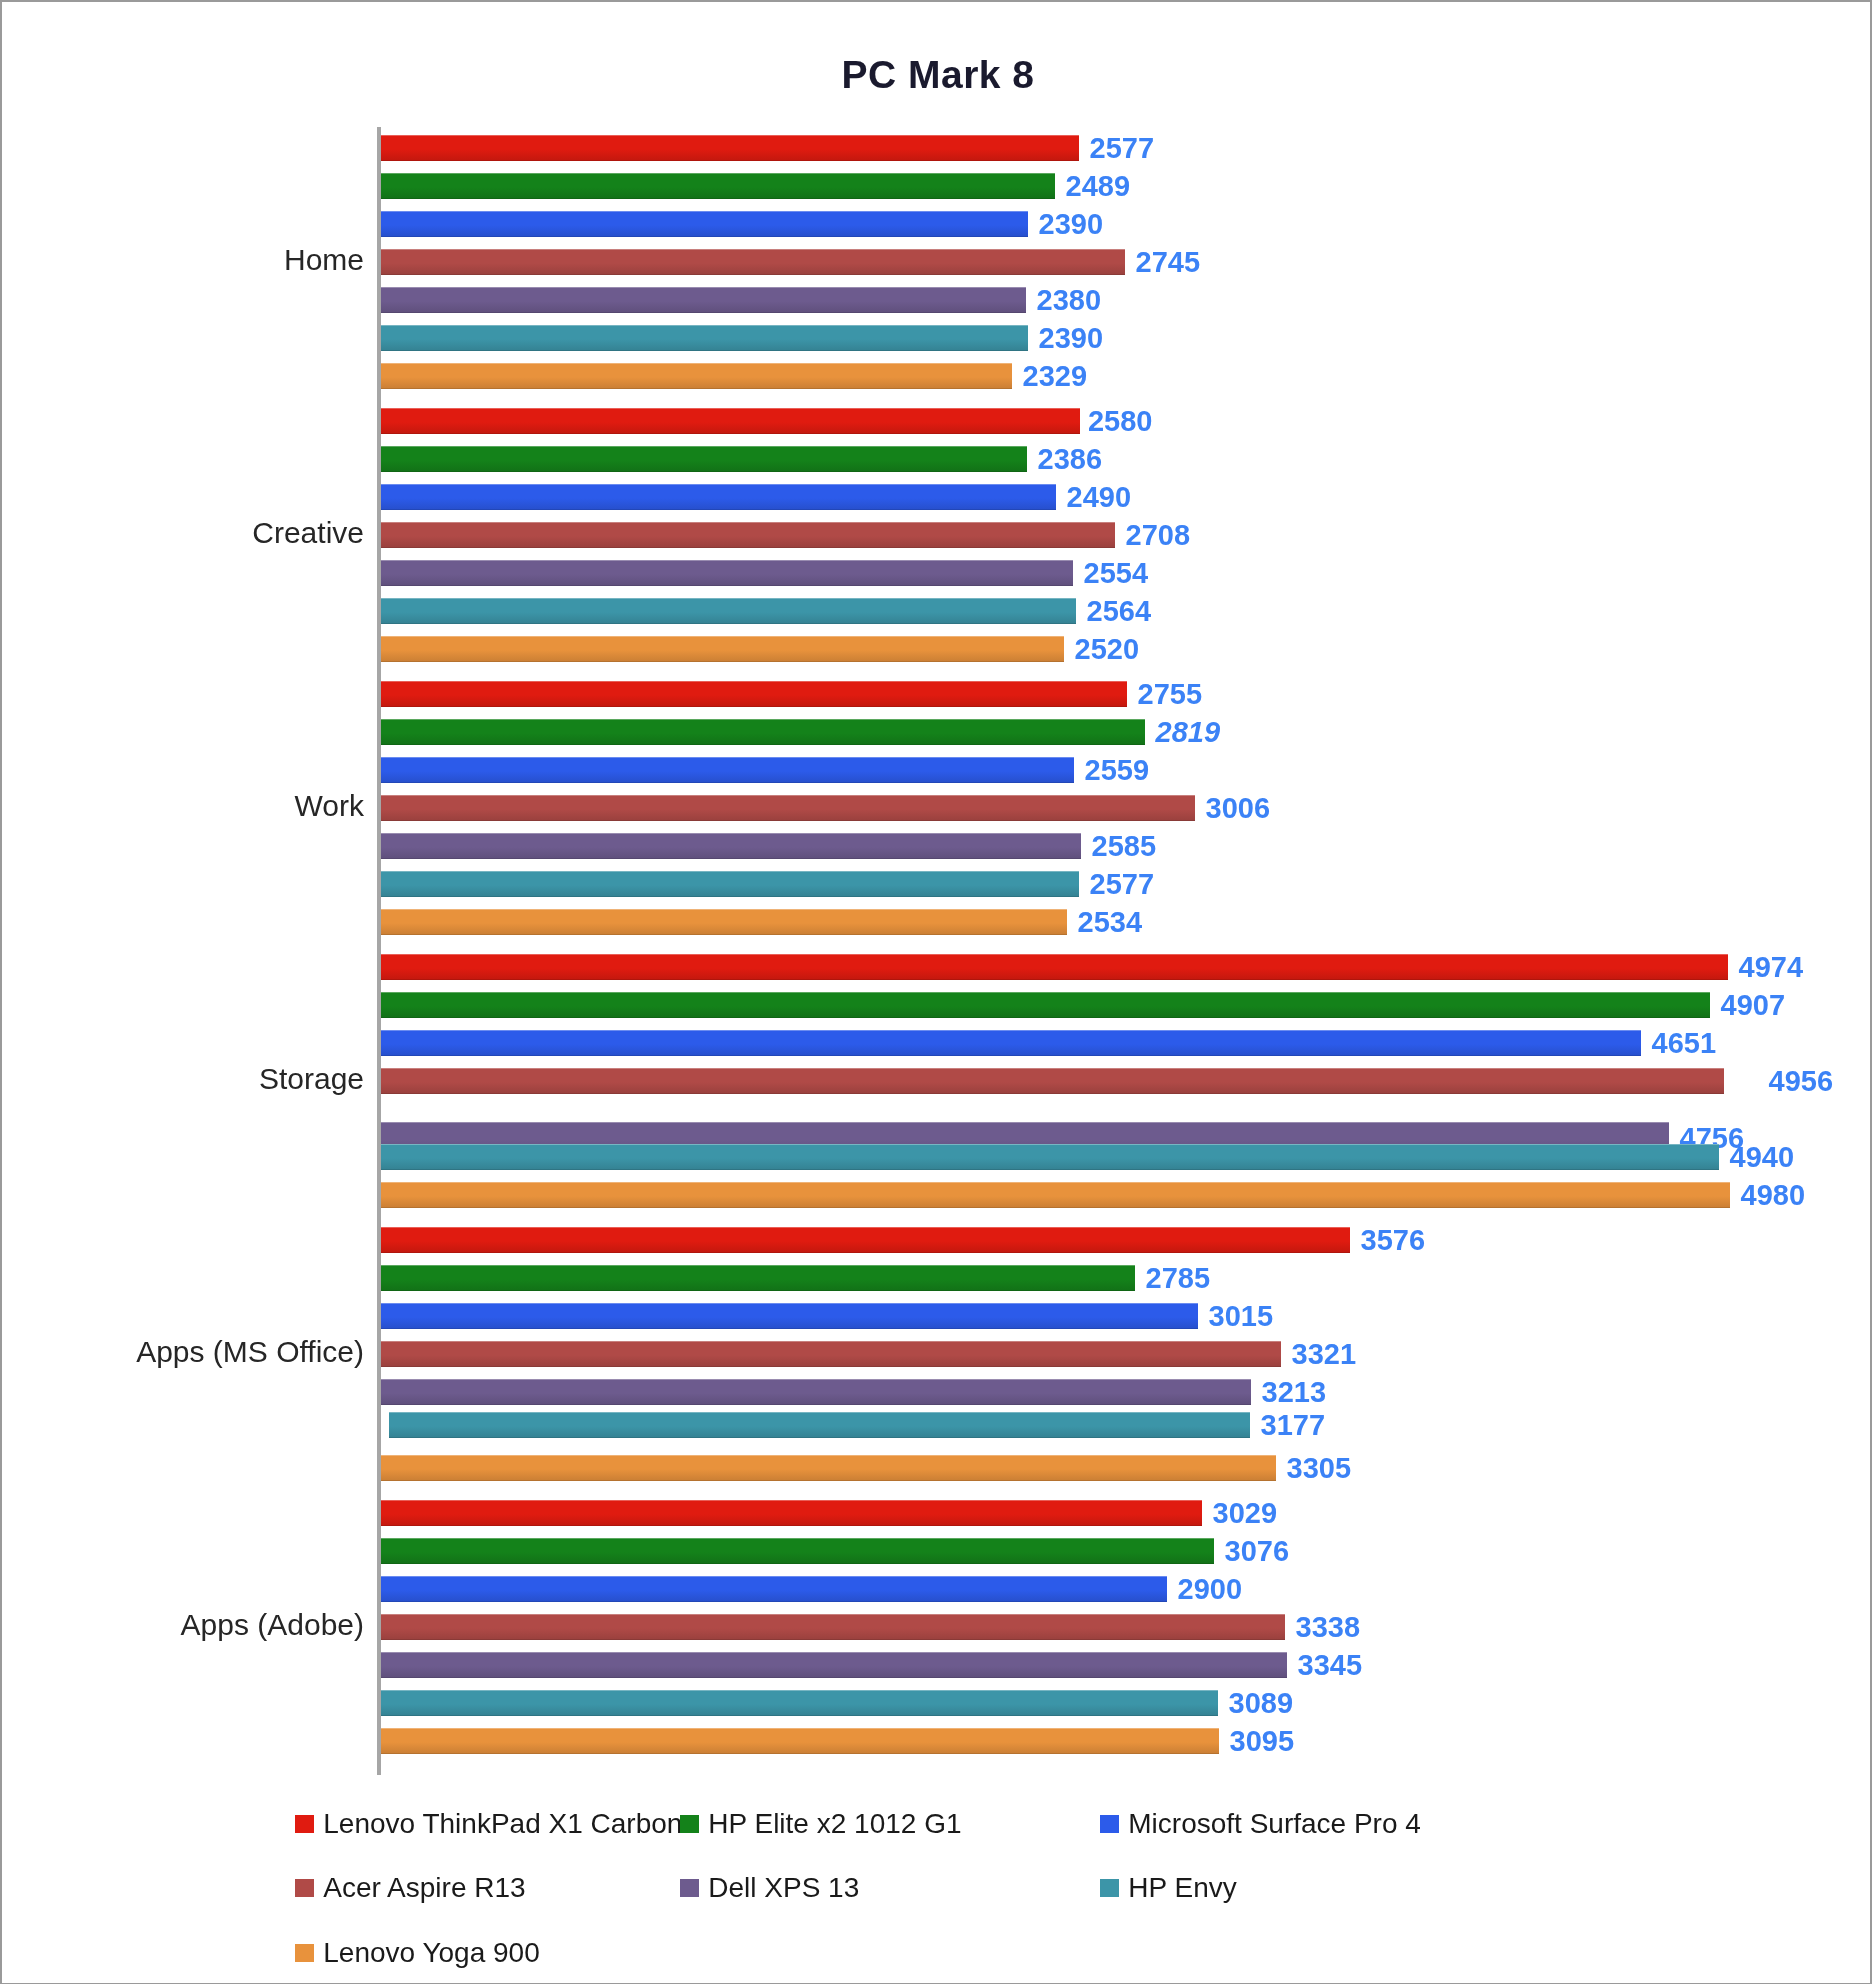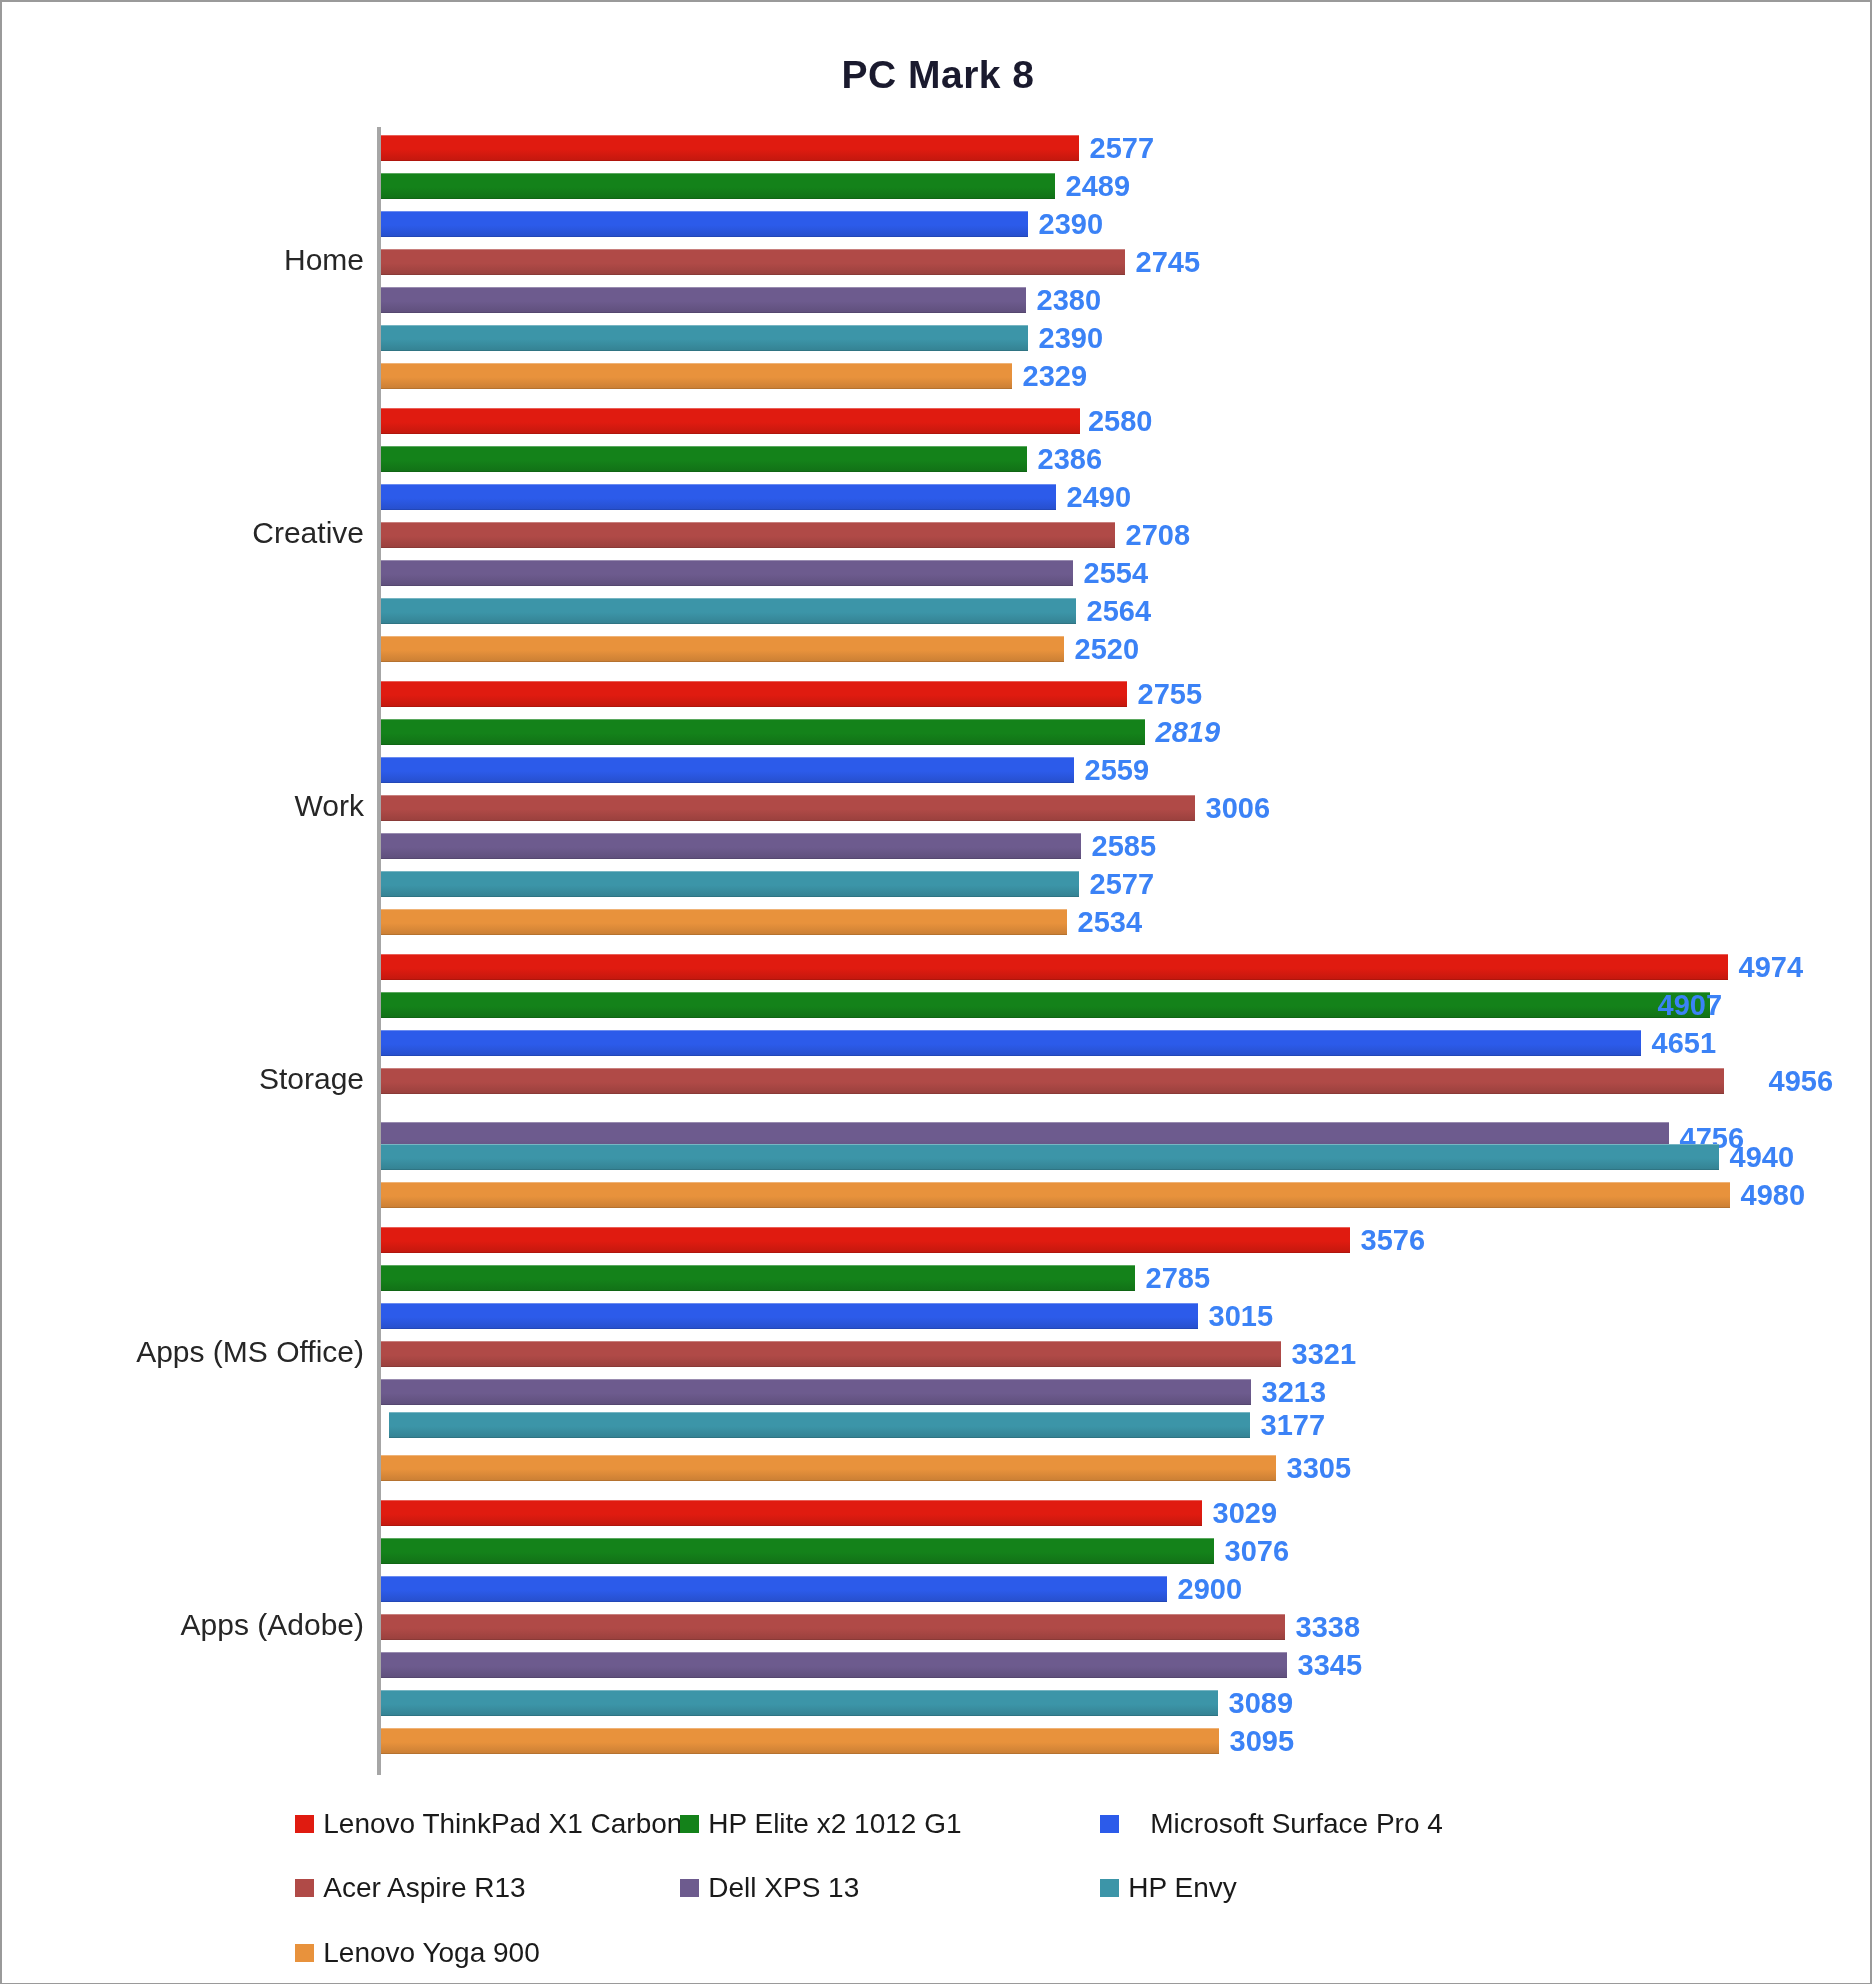--- a/index.html
+++ b/index.html
@@ -207,21 +207,21 @@
           </div>
         </div>
         <div class="cat-group" style="top: 827px;">
           <div class="cat-label" style="top: 108px;">Storage</div>
           <div class="bar-row" style="top: 0px; height: 26px; width: 1463px;">
             <div class="bar" title="Lenovo ThinkPad X1 Carbon — Storage: 4974" style="width: 1347px; background: linear-gradient(rgb(224, 27, 16) 0%, rgb(224, 27, 16) 55%, rgb(197, 24, 14) 100%); border-top: 1px solid rgb(233, 95, 88); border-bottom: 1px solid rgb(175, 21, 12);"></div>
             <span class="bar-value" style="left: 1347px;">4974</span>
           </div>
           <div class="bar-row" style="top: 38px; height: 26px; width: 1463px;">
             <div class="bar" title="HP Elite x2 1012 G1 — Storage: 4907" style="width: 1329px; background: linear-gradient(rgb(20, 130, 26) 0%, rgb(20, 130, 26) 55%, rgb(18, 114, 23) 100%); border-top: 1px solid rgb(91, 168, 95); border-bottom: 1px solid rgb(16, 101, 20);"></div>
-            <span class="bar-value" style="left: 1266px;">4907</span>
+            <span class="bar-value" style="left: 1329px;">4907</span>
           </div>
           <div class="bar-row" style="top: 76px; height: 26px; width: 1463px;">
             <div class="bar" title="Microsoft Surface Pro 4 — Storage: 4651" style="width: 1260px; background: linear-gradient(rgb(44, 91, 234) 0%, rgb(44, 91, 234) 55%, rgb(39, 80, 206) 100%); border-top: 1px solid rgb(107, 140, 240); border-bottom: 1px solid rgb(34, 71, 183);"></div>
             <span class="bar-value" style="left: 1260px;">4651</span>
           </div>
           <div class="bar-row" style="top: 114px; height: 26px; width: 1463px;">
             <div class="bar" title="Acer Aspire R13 — Storage: 4956" style="width: 1343px; background: linear-gradient(rgb(176, 74, 71) 0%, rgb(176, 74, 71) 55%, rgb(155, 65, 62) 100%); border-top: 1px solid rgb(200, 128, 126); border-bottom: 1px solid rgb(137, 58, 55);"></div>
             <span class="bar-value" style="left: 1343px; margin-left: 34px;">4956</span>
           </div>
           <div class="bar-row" style="top: 168px; height: 32px; width: 1463px;">
@@ -304,21 +304,21 @@
 
   <div id="legend">
       <div class="legend-item" style="left: 0px; top: 0px;">
         <span class="legend-swatch" style="background: rgb(224, 27, 16);"></span>
         <span class="legend-text">Lenovo ThinkPad X1 Carbon</span>
       </div>
       <div class="legend-item" style="left: 385px; top: 0px;">
         <span class="legend-swatch" style="background: rgb(20, 130, 26);"></span>
         <span class="legend-text">HP Elite x2 1012 G1</span>
       </div>
-      <div class="legend-item" style="left: 805px; top: 0px; gap: 22px;">
+      <div class="legend-item" style="left: 805px; top: 0px;">
         <span class="legend-swatch" style="background: rgb(44, 91, 234);"></span>
         <span class="legend-text">Microsoft Surface Pro 4</span>
       </div>
       <div class="legend-item" style="left: 0px; top: 64px;">
         <span class="legend-swatch" style="background: rgb(176, 74, 71);"></span>
         <span class="legend-text">Acer Aspire R13</span>
       </div>
       <div class="legend-item" style="left: 385px; top: 64px;">
         <span class="legend-swatch" style="background: rgb(109, 91, 142);"></span>
         <span class="legend-text">Dell XPS 13</span>

